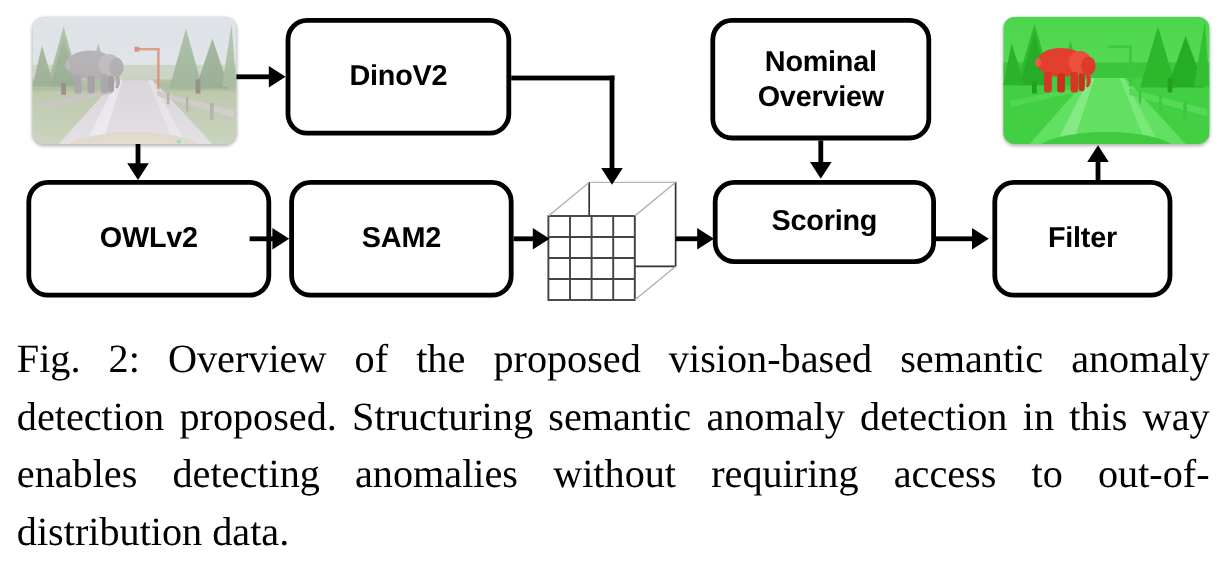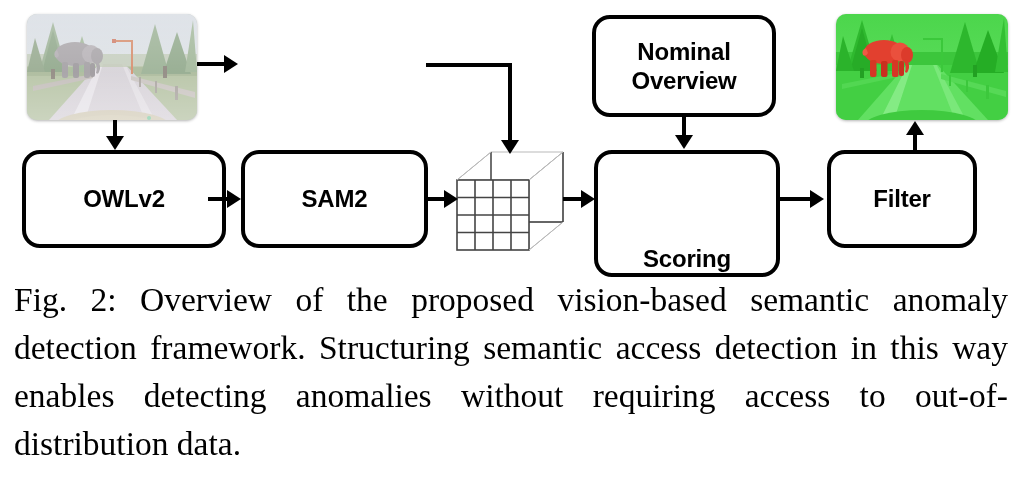--- a/index.html
+++ b/index.html
@@ -168,34 +168,37 @@
       </g>
 
       <ellipse cx="85" cy="112" rx="58" ry="16" fill="#c6bda4"></ellipse>
       <ellipse cx="85" cy="114" rx="50" ry="13" fill="#cbc2a8"></ellipse>
       <circle cx="122" cy="104" r="2" fill="#5fbf8f"></circle>
 
       <rect x="0" y="0" width="170" height="106" fill="url(#fadeIn)"></rect>
     </svg>
   </div>
 
+  <div class="node" style="left:238px; top:15px; width:188px; height:98px;">
+    <span>DinoV2</span>
+  </div>
 
   <div class="node" style="left:592px; top:15px; width:184px; height:102px;">
     <span style="display:block; max-width:130px;">Nominal Overview</span>
   </div>
 
   <div class="node" style="left:22px; top:150px; width:204px; height:98px;">
     <span>OWLv2</span>
   </div>
 
   <div class="node" style="left:241px; top:150px; width:187px; height:98px;">
     <span>SAM2</span>
   </div>
 
-  <div class="node" style="left:594px; top:150px; width:186px; height:127px;align-items:flex-end;">
+  <div class="node" style="left:594px; top:150px; width:186px; height:70px;">
     <span>Scoring</span>
   </div>
 
   <div class="node" style="left:827px; top:150px; width:150px; height:98px;">
     <span>Filter</span>
   </div>
 
   <div id="cube">
     <svg viewBox="0 0 110 105" width="110" height="105">
 
@@ -302,13 +305,13 @@
   <div class="arrowhead down" style="left:675px; top:135px;"></div>
 
   <div class="edge h" style="left:780px; top:197px; width:33px;"></div>
   <div class="arrowhead right" style="left:810px; top:190px;"></div>
 
   <div class="edge v" style="left:913px; top:132px; height:20px;"></div>
   <div class="arrowhead up" style="left:906px; top:121px;"></div>
 
 </div>
 
-<div id="caption">Fig. 2: Overview of the proposed vision-based semantic anomaly detection framework. Structuring semantic access detection in this way enables detecting anomalies without requiring access to out-of-distribution data.</div>
+<div id="caption">Fig. 2: Overview of the proposed vision-based semantic anomaly detection proposed. Structuring semantic anomaly detection in this way enables detecting anomalies without requiring access to out-of-distribution data.</div>
 
 </body></html>

